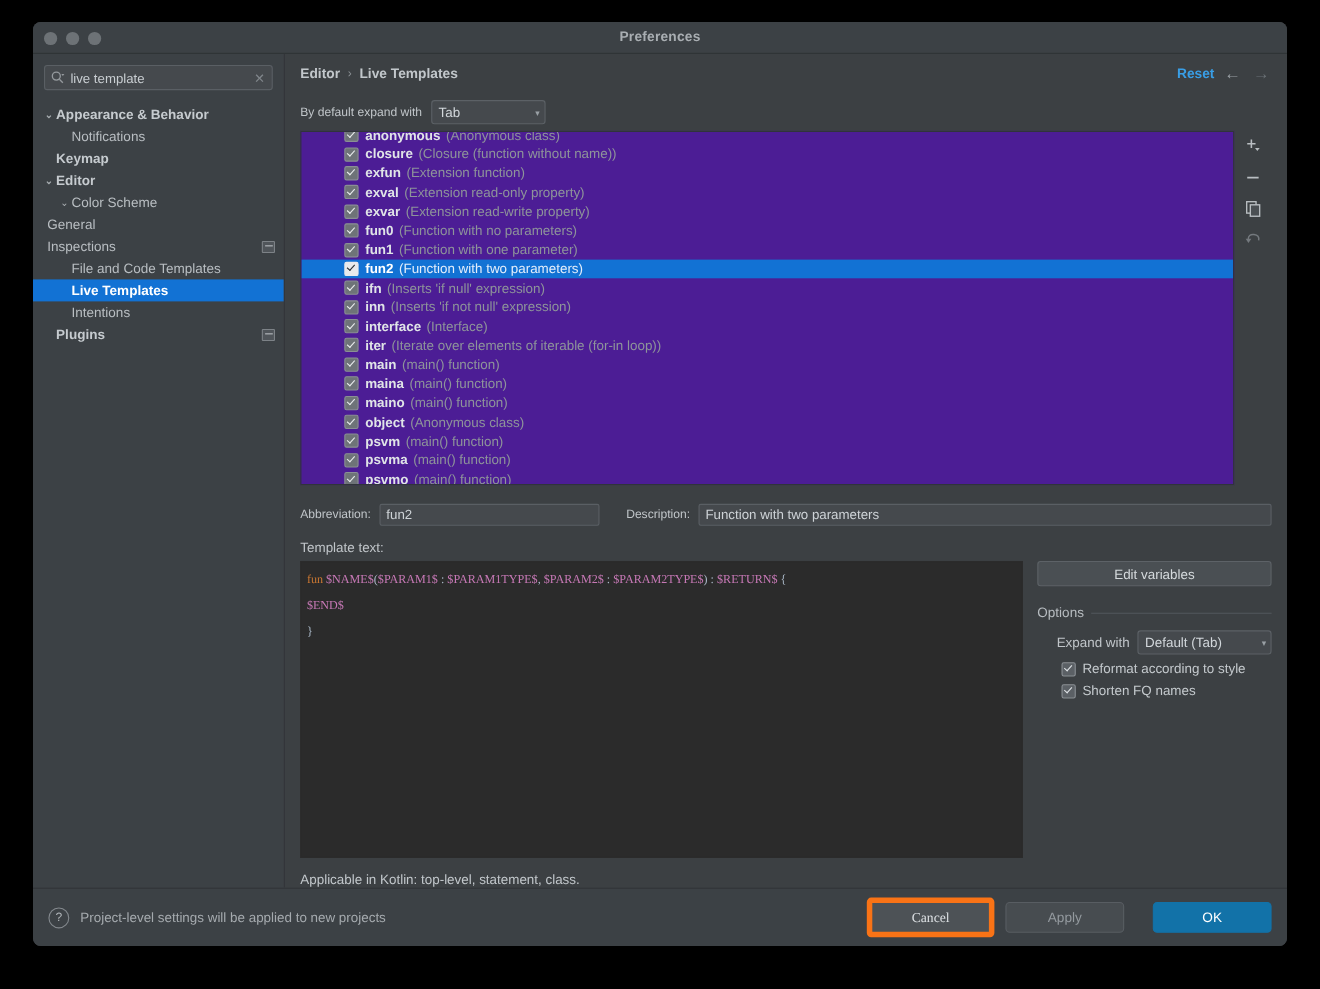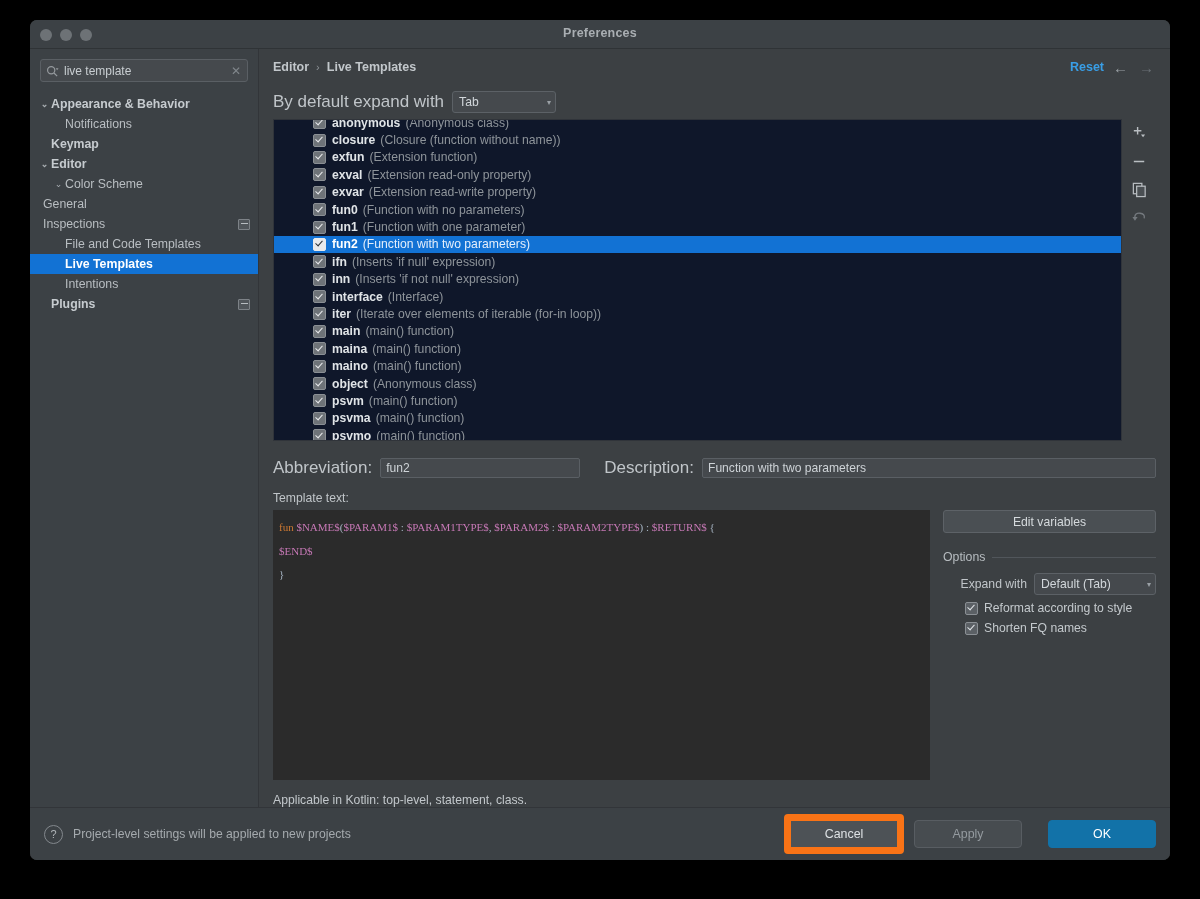--- a/index.html
+++ b/index.html
@@ -126,40 +126,40 @@
   .crumbs .sep { color: #8c9196; font-weight: normal; font-size: 11px; }
   .crumbs .spacer { flex: 1 1 auto; }
   .reset-link { color: #399ee6; font-weight: bold; font-size: 12.5px; cursor: pointer; }
   .navarrow { font-size: 15px; color: #9aa0a5; padding: 0 2px; }
   .navarrow.dim { color: #6a7075; }
 
   .expandrow {
     height: 34px; display: flex; align-items: center; gap: 8px;
     flex: 0 0 auto;
   }
-  .lbl { font-size: 17px; color: #c0c5c9; }
+  .lbl { font-size: 11px; color: #c0c5c9; }
   .combo {
     height: 20px;
     background: #45494d;
     border: 1px solid #5c6166;
     border-radius: 3px;
     display: inline-flex; align-items: center;
     padding: 0 4px 0 6px;
     font-size: 12.2px; color: #d2d7db;
     gap: 4px;
   }
   .combo .cval { flex: 1 1 auto; white-space: nowrap; }
   .combo .carrow { color: #9aa0a5; font-size: 8px; padding-left: 6px; }
 
   
   .listzone { display: flex; flex: 0 0 auto; }
   .listbox {
     width: 866px;
     height: 320px;
-    background: #0f172a;
+    background: #4c1d95;
     border: 1px solid #30343a;
     overflow: hidden;
     position: relative;
   }
   .list-inner { position: absolute; left: 0; top: -6px; right: 0; }
   .trow {
     height: 17.4px;
     display: flex; align-items: center;
     padding-left: 39px;
     font-size: 12.2px;
@@ -300,21 +300,21 @@
     flex: 0 0 auto;
   }
   .foot-note { font-size: 12.2px; color: #a5aaae; flex: 1 1 auto; }
   .fbtn {
     height: 26px; min-width: 78px;
     border-radius: 4px;
     display: flex; align-items: center; justify-content: center;
     font-size: 12.4px;
     padding: 0 14px;
   }
-  .fbtn.normal { background: #4d5256; border: 7px solid #f97316; color: #dde1e4; }
+  .fbtn.normal { background: #4d5256; border: 5px solid #f97316; color: #dde1e4; font-family: Liberation Serif, serif; }
   .fbtn.dim { background: #474c50; border: 1px solid #585d62; color: #9096 9b; color: #949a9f; }
   .fbtn.primary { background: #1272a8; border: 1px solid #1272a8; color: #ffffff; margin-left: 16px; }
 </style>
 </head>
 <body>
 
 <div id="root">
   <div class="window">
 
     <div class="titlebar">

